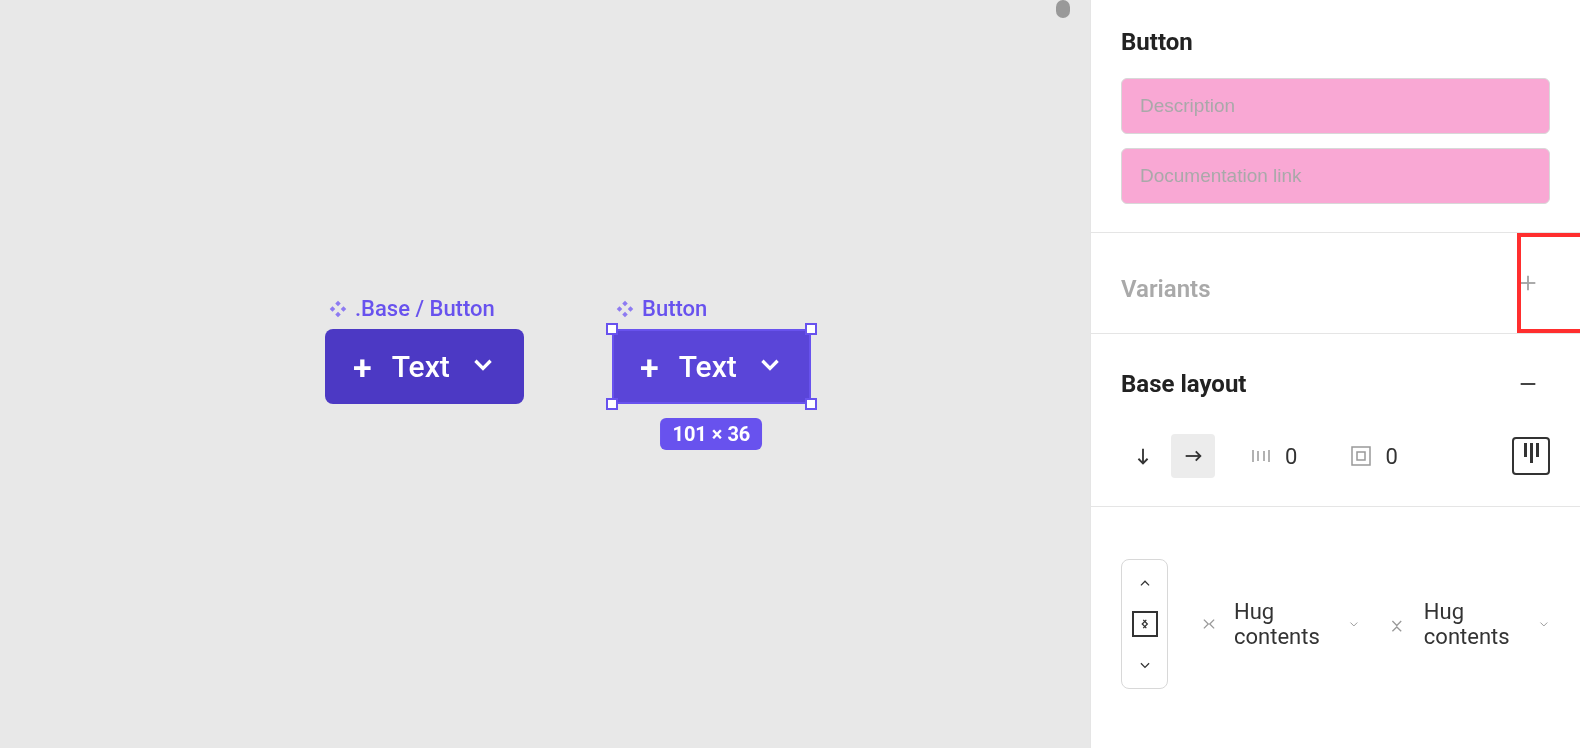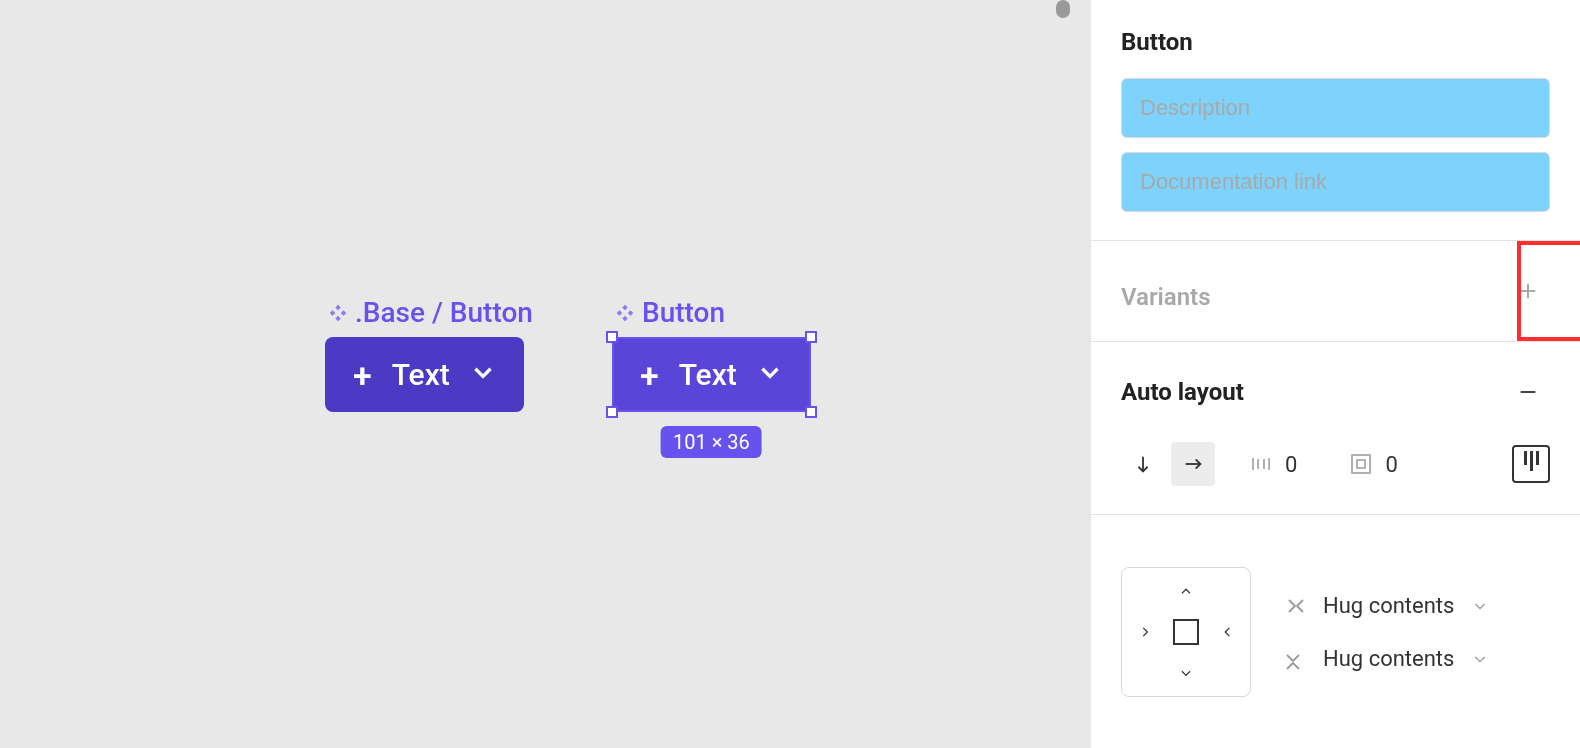--- a/index.html
+++ b/index.html
@@ -20,21 +20,21 @@
     background: #999;
     border-radius: 7px;
   }
 
   .comp-group { position: absolute; }
   .comp-label {
     display: flex;
     align-items: center;
     gap: 6px;
     color: #6852ee;
-    font-size: 28px;
+    font-size: 22px;
     font-weight: 500;
     padding: 0 0 8px 2px;
   }
   .comp-label svg { width: 22px; height: 22px; }
   .btn {
     display: inline-flex;
     align-items: center;
     justify-content: center;
     gap: 20px;
     background: #4c39c4;
@@ -66,21 +66,21 @@
   .h-bl { bottom: -6px; left: -6px; }
   .h-br { bottom: -6px; right: -6px; }
   .size-badge {
     position: absolute;
     left: 50%;
     transform: translateX(-50%);
     top: calc(100% + 14px);
     background: #6852ee;
     color: #fff;
     font-size: 20px;
-    font-weight: 400;
+    font-weight: 700;
     padding: 4px 12px;
     border-radius: 6px;
     white-space: nowrap;
   }
 
   
   .sidebar {
     width: 490px;
     flex: 0 0 490px;
     height: 100%;
@@ -115,24 +115,24 @@
   .strong-title {
     font-size: 24px;
     font-weight: 700;
     color: #222;
   }
   .text-input {
     width: 100%;
     border: 1px solid #d8d8d8;
     border-radius: 6px;
     padding: 16px 18px;
-    font-size: 22px;
+    font-size: 19px;
     color: #333;
     margin-bottom: 14px;
-    background: #7dd3fc;
+    background: #f9a8d4;
   }
   .text-input::placeholder { color: #a9a9a9; }
 
   .icon-btn {
     width: 44px; height: 44px;
     display: inline-flex;
     align-items: center;
     justify-content: center;
     border-radius: 4px;
   }
@@ -198,21 +198,21 @@
   .resize-box .chev {
     position: absolute;
     width: 14px; height: 14px;
     stroke: #333; stroke-width: 2.2; fill: none;
   }
   .resize-box .up   { top: 16px; left: 50%; transform: translateX(-50%); }
   .resize-box .down { bottom: 16px; left: 50%; transform: translateX(-50%); }
   .resize-box .left-c { left: 16px; top: 50%; transform: translateY(-50%); }
   .resize-box .right-c{ right: 16px; top: 50%; transform: translateY(-50%); }
 
-  .resize-selects { display: flex; flex-direction: column; gap: 28px; }
+  .resize-selects { display: flex; flex-direction: row; gap: 28px; }
   .resize-select {
     display: flex;
     align-items: center;
     gap: 18px;
     color: #333;
     font-size: 22px;
   }
   .resize-select svg.lead { width: 24px; height: 24px; stroke: #999; stroke-width: 1.8; fill: none; }
   .resize-select svg.drop { width: 16px; height: 16px; stroke: #999; stroke-width: 2; fill: none; }
 
@@ -285,21 +285,21 @@
             <line x1="12" y1="4" x2="12" y2="20"></line>
             <line x1="4" y1="12" x2="20" y2="12"></line>
           </svg>
       </span>
     </div>
     <div class="highlight-box" style="top:0; right:-13px; width:76px; height:100px;"></div>
   </div>
 
   <div class="panel-section">
     <div class="row-title">
-      <span class="strong-title">Auto layout</span>
+      <span class="strong-title">Base layout</span>
       <span class="icon-btn plain">
         <svg viewBox="0 0 24 24">
             <line x1="4" y1="12" x2="20" y2="12"></line>
           </svg>
       </span>
     </div>
     <div class="auto-layout-controls">
       <span class="icon-btn">
         <svg viewBox="0 0 24 24">
             <line x1="12" y1="4" x2="12" y2="20"></line>

